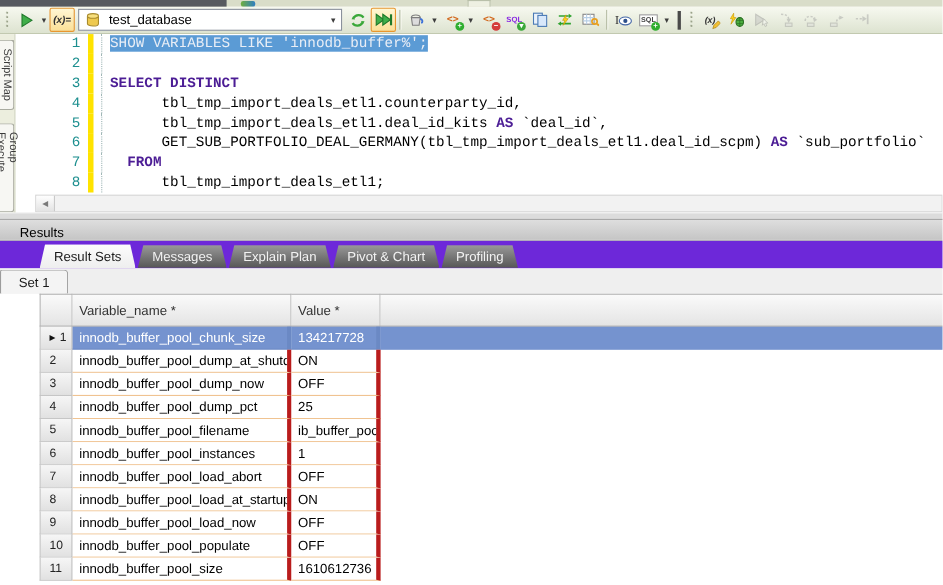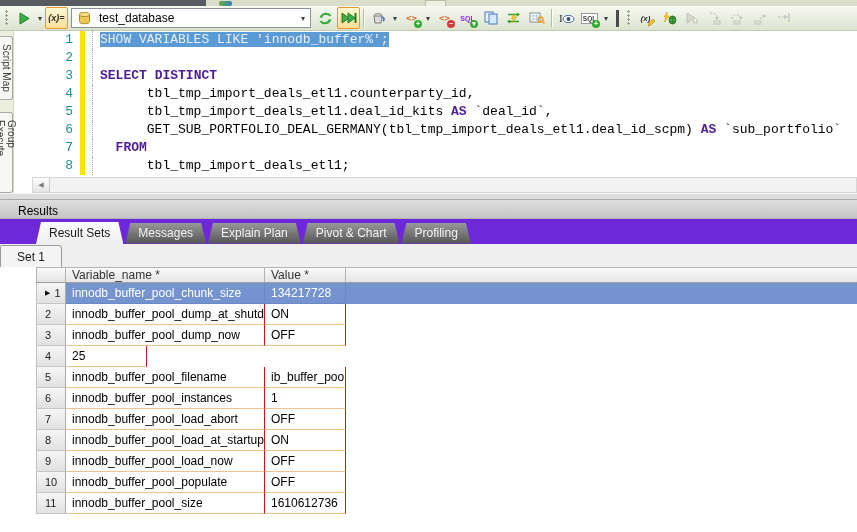--- a/index.html
+++ b/index.html
@@ -65,29 +65,29 @@
           color:#f2f2f2; background:linear-gradient(#989898,#555); 
           clip-path:polygon(5px 0,calc(100% - 5px) 0,100% 100%,0 100%); }
   .rtab.active { height:22px; background:linear-gradient(#fcfcfc,#eee); color:#1a1a1a; }
   .setstrip { height:23px; background:#efefef; display:flex; align-items:flex-end; }
   .stab { height:22px; padding:0 16px; font-size:12px; color:#1a1a1a; background:#f4f4f4;
           border:1px solid #9c9c9c; border-bottom:none; border-radius:2px 4px 0 0;
           display:flex; align-items:center; }
 
   .gridwrap { background:#fff; padding-left:36px; }
   .grow { display:flex; height:21px; }
-  .ghead { height:16px; }
+  .ghead { height:30px; }
   .gc { border-right:1px solid #b4b4b4; border-bottom:1px solid #9e9e9e; border-top:1px solid #b4b4b4;
         background:linear-gradient(#fafafa,#e4e4e4); font-size:12px; color:#333;
         display:flex; align-items:center; padding-left:6px; }
   .gc.corner { border-left:1px solid #b4b4b4; }
   .rowhdr { width:30px; flex:none; background:linear-gradient(#f6f6f6,#e1e1e1); border-right:1px solid #ababab;
             border-bottom:1px solid #c6c6c6; border-left:1px solid #c0c0c0; font-size:11px; color:#222;
             display:flex; align-items:center; padding-left:8px; }
-  .cell { border-right:1px solid #b91c1c; border-bottom:1px solid #f0c391; background:#fff;
+  .cell { border-right:4px solid #b91c1c; border-bottom:1px solid #f0c391; background:#fff;
           font-size:12px; color:#000; display:flex; align-items:center; padding-left:6px; overflow:hidden; }
   .c-name { width:199px; flex:none; }
   .c-val { width:81px; flex:none; }
   .c-fill { flex:1; border:none; background:transparent; }
   .grow.sel .cell { background:#7593cf; color:#fff; border-color:#6b89c4; }
   .selarrow { font-size:7px; margin-right:4px; color:#111; }
 </style>
 </head>
 <body>
 
@@ -341,20 +341,21 @@
       <div class="cell c-fill"></div>
     </div>
     <div class="grow">
       <div class="rowhdr">3</div>
       <div class="cell c-name">innodb_buffer_pool_dump_now</div>
       <div class="cell c-val">OFF</div>
       <div class="cell c-fill"></div>
     </div>
     <div class="grow">
       <div class="rowhdr">4</div>
+      <div class="cell c-name">innodb_buffer_pool_dump_pct</div>
       <div class="cell c-val">25</div>
       <div class="cell c-fill"></div>
     </div>
     <div class="grow">
       <div class="rowhdr">5</div>
       <div class="cell c-name">innodb_buffer_pool_filename</div>
       <div class="cell c-val">ib_buffer_pool</div>
       <div class="cell c-fill"></div>
     </div>
     <div class="grow">

